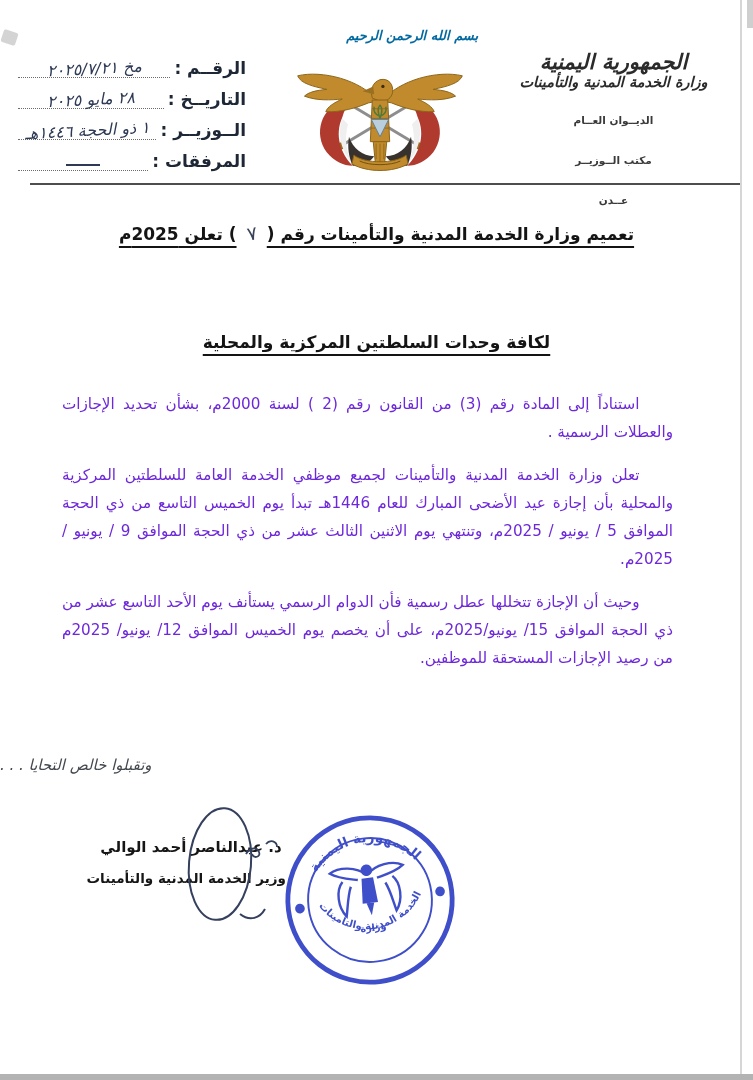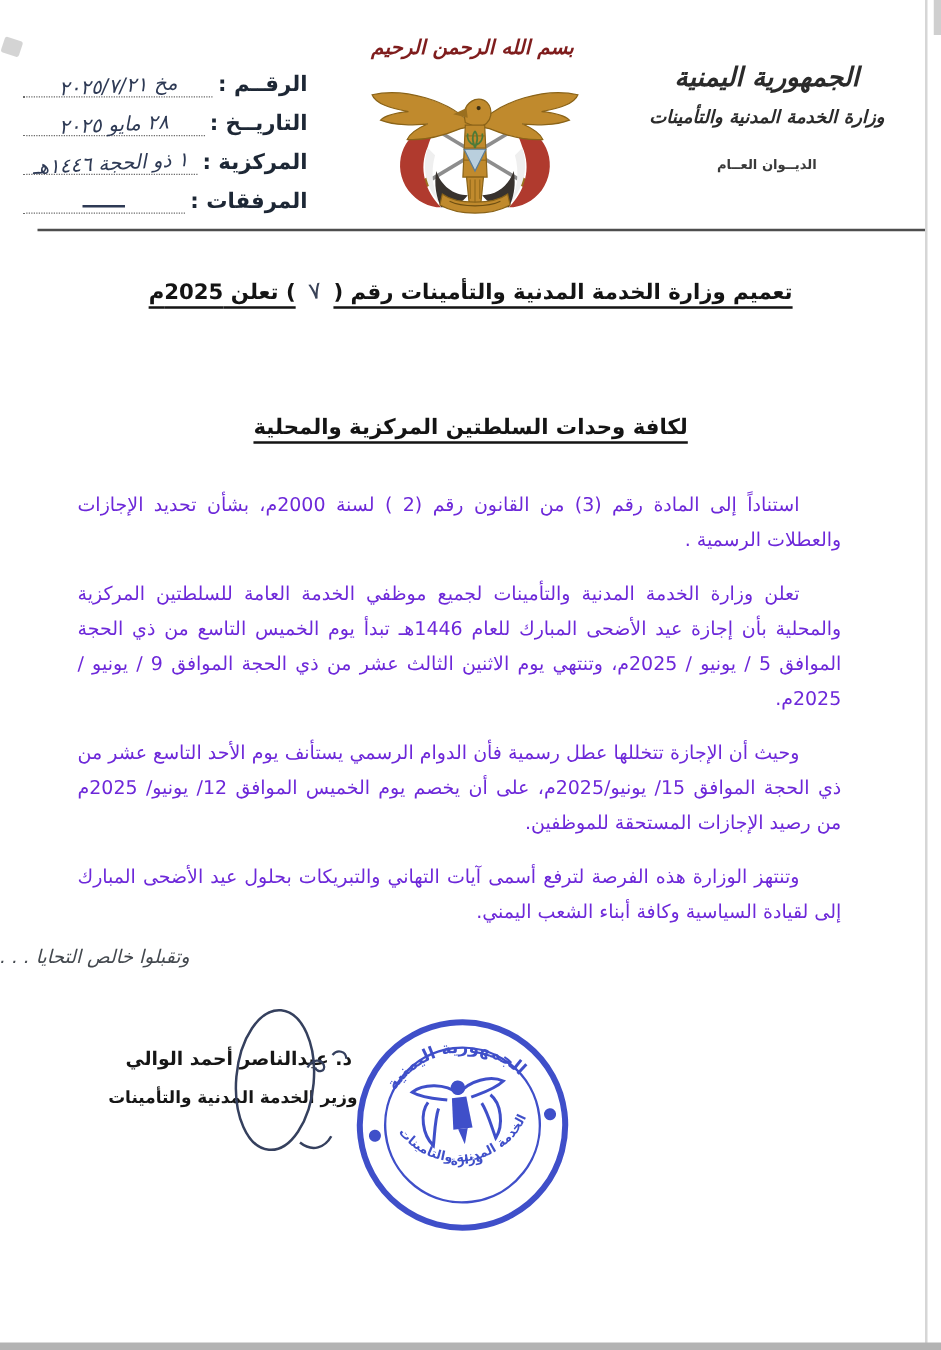--- a/index.html
+++ b/index.html
@@ -16,28 +16,28 @@
 
   
   .fields{position:absolute; left:18px; top:56px; width:228px; direction:rtl;}
   .field-row{display:flex; align-items:flex-end; margin-bottom:9px; height:22px;}
   .flabel{font-size:17px; font-weight:bold; color:#1d2735; white-space:nowrap; letter-spacing:.3px;}
   .fline{flex:1; border-bottom:1px dotted #6b6b6b; text-align:center; margin-right:4px; height:24px; display:flex; align-items:flex-end; justify-content:center;}
   .hand{font-style:italic; color:#2e3a55; font-size:16px; line-height:1; transform:rotate(-3deg); letter-spacing:1px; white-space:nowrap;}
   .hand-dash{display:inline-block; width:34px; border-top:2px solid #2e3a55; margin-bottom:4px;}
 
   
-  .bismillah{position:absolute; left:278px; top:28px; width:200px; text-align:center;
-    font-size:16px; font-weight:bold; font-style:italic; color:#7f1d1d; letter-spacing:1px;}
+  .bismillah{position:absolute; left:278px; top:28px; width:200px; 
+    font-size:13px; font-weight:bold; font-style:italic; color:#0369a1; letter-spacing:1px;}
   .emblem{position:absolute; left:288px; top:50px; width:184px; height:132px;}
 
   
   .letterhead{position:absolute; right:22px; top:50px; width:235px; text-align:center;}
   .lh-country{font-size:21px; font-weight:bold; font-style:italic; color:#2b2b2b; letter-spacing:1px;}
-  .lh-ministry{font-size:14.5px; font-weight:bold; font-style:italic; color:#2b2b2b; margin-top:12px; letter-spacing:.5px;}
+  .lh-ministry{font-size:14.5px; font-weight:bold; font-style:italic; color:#2b2b2b; letter-spacing:.5px;}
   .lh-small{font-size:10.5px; font-weight:bold; color:#3a3a3a; line-height:1.7; margin-top:9px;}
   .lh-small div{letter-spacing:1px;margin-top:22px;}
 
   .header-rule{position:absolute; left:30px; right:13px; top:183px; border-top:2px solid #4e4e4e;}
 
   
   .title{position:absolute; left:60px; right:60px; text-align:center; font-weight:bold; color:#141414;
     font-size:17px; text-decoration:underline; text-underline-offset:6px; text-decoration-thickness:1.5px;}
   .t1{top:222px;} .t2{top:278px;} .t3{top:332px;text-align:center;}
   .hand-num{display:inline-block; font-weight:400; color:#3a4358; font-size:19px; transform:rotate(-10deg); padding:0 10px;}
@@ -78,21 +78,21 @@
           <span class="hand">مخ ٢٠٢٥/٧/٢١</span>
         </span>
     </div>
     <div class="field-row">
       <span class="flabel">التاريــخ :</span>
       <span class="fline">
           <span class="hand">٢٨ مايو ٢٠٢٥</span>
         </span>
     </div>
     <div class="field-row">
-      <span class="flabel">المركزية :</span>
+      <span class="flabel">الــوزيــر :</span>
       <span class="fline">
           <span class="hand">١ ذو الحجة ١٤٤٦هـ</span>
         </span>
     </div>
     <div class="field-row">
       <span class="flabel">المرفقات :</span>
       <span class="fline">
           <span class="hand-dash"></span>
         </span>
     </div>
@@ -133,35 +133,36 @@
 
     <path d="M68 108 C80 117 110 117 122 108 L124 117 C108 126 82 126 66 117 Z" fill="#c08a2d" stroke="#8a6318" stroke-width="1"></path>
     <path d="M74 114 C84 119 106 119 116 114" stroke="#6e4f12" stroke-width="1" fill="none"></path>
   </svg>
 
   <div class="letterhead">
     <div class="lh-country">الجمهورية اليمنية</div>
     <div class="lh-ministry">وزارة الخدمة المدنية والتأمينات</div>
     <div class="lh-small">
       <div>الديــوان العــام</div>
+      <div>مكتب الــوزيــر</div>
+      <div>عــدن</div>
     </div>
   </div>
 
   <div class="header-rule"></div>
 
   <div class="title t1">
     <span>تعميم وزارة الخدمة المدنية والتأمينات رقم (</span><span class="hand-num">٧</span><span>) تعلن 2025م</span>
   </div>
   <div class="title t3">لكافة وحدات السلطتين المركزية والمحلية</div>
 
   <div class="body-text">
     <p>استناداً إلى المادة رقم (3) من القانون رقم (2 ) لسنة 2000م، بشأن تحديد الإجازات والعطلات الرسمية .</p>
     <p>تعلن وزارة الخدمة المدنية والتأمينات لجميع موظفي الخدمة العامة للسلطتين المركزية والمحلية بأن إجازة عيد الأضحى المبارك للعام 1446هـ تبدأ يوم الخميس التاسع من ذي الحجة الموافق 5 / يونيو / 2025م، وتنتهي يوم الاثنين الثالث عشر من ذي الحجة الموافق 9 / يونيو / 2025م.</p>
     <p>وحيث أن الإجازة تتخللها عطل رسمية فأن الدوام الرسمي يستأنف يوم الأحد التاسع عشر من ذي الحجة الموافق 15/ يونيو/2025م، على أن يخصم يوم الخميس الموافق 12/ يونيو/ 2025م من رصيد الإجازات المستحقة للموظفين.</p>
-    <p>وتنتهز الوزارة هذه الفرصة لترفع أسمى آيات التهاني والتبريكات بحلول عيد الأضحى المبارك إلى لقيادة السياسية وكافة أبناء الشعب اليمني.</p>
   </div>
   <div class="closing">وتقبلوا خالص التحايا . . .</div>
 
   <div class="sig-block">
     <div class="sig-name">د. عبدالناصر أحمد الوالي</div>
     <div class="sig-title">وزير الخدمة المدنية والتأمينات</div>
   </div>
 
   <svg class="sig-loop" viewBox="0 0 110 130" aria-hidden="true">
     <ellipse cx="38" cy="62" rx="31" ry="56" transform="rotate(5 38 62)" fill="none" stroke="#35405e" stroke-width="2"></ellipse>

